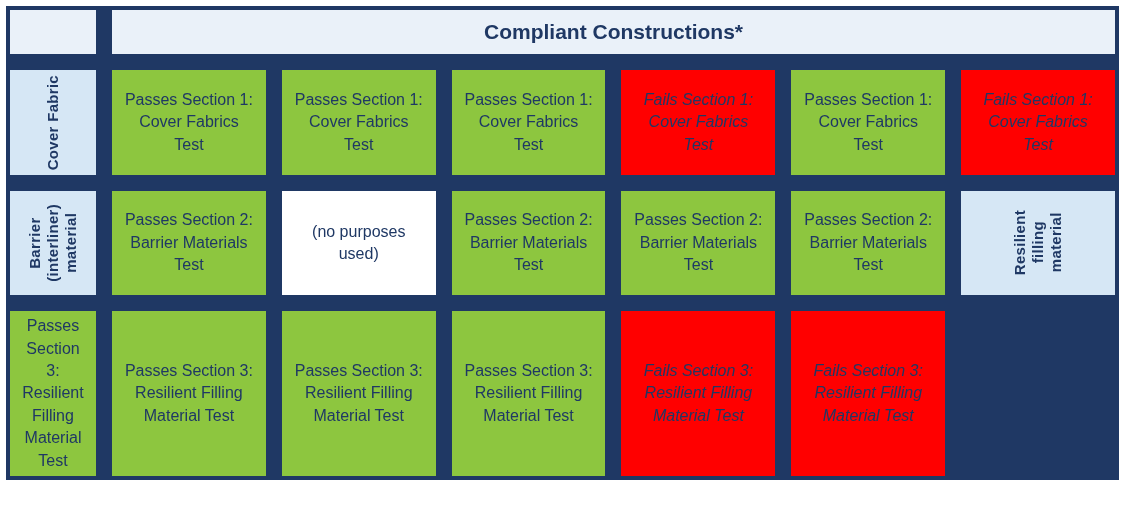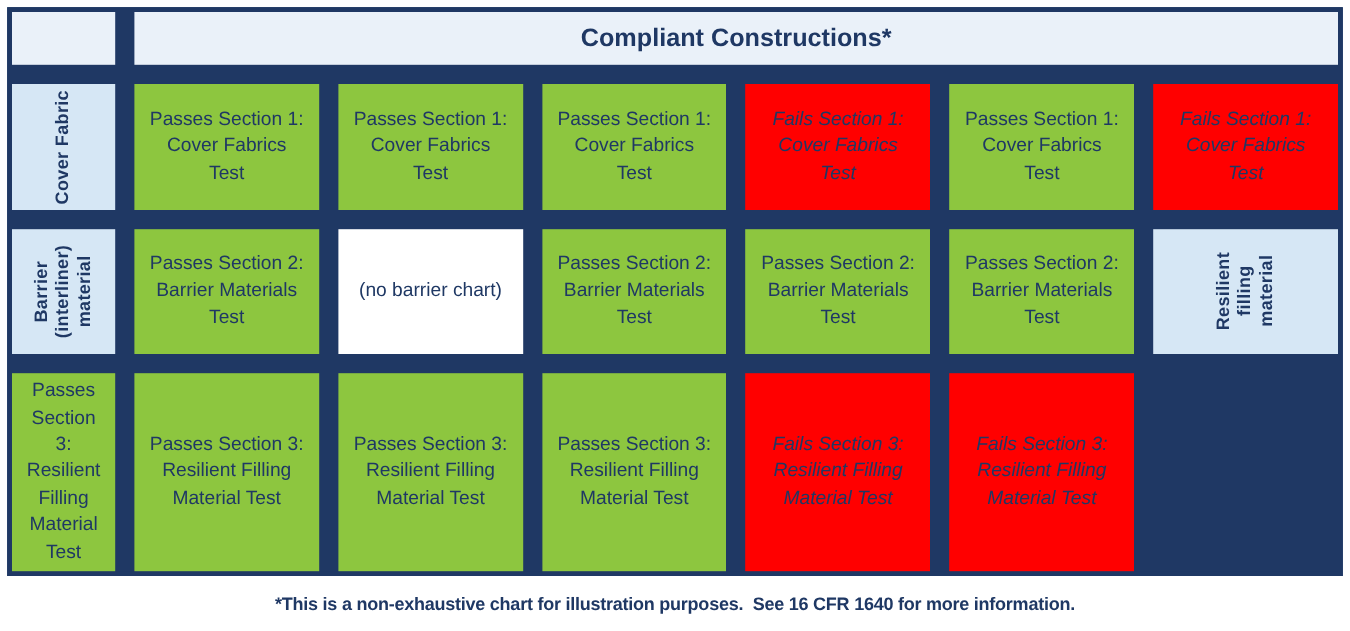--- a/index.html
+++ b/index.html
@@ -102,33 +102,32 @@
     <div class="cell" data-status="fail">Fails Section 1: Cover Fabrics Test</div>
     <div class="cell" data-status="pass">Passes Section 1: Cover Fabrics Test</div>
     <div class="cell" data-status="fail">Fails Section 1: Cover Fabrics Test</div>
 
     <div class="rowlabel">
       <span class="vtext">Barrier
 (interliner)
 material</span>
     </div>
     <div class="cell" data-status="pass">Passes Section 2: Barrier Materials Test</div>
-    <div class="cell" data-status="none">(no barrier chart)</div>
+    <div class="cell" data-status="none">(no purposes used)</div>
     <div class="cell" data-status="pass">Passes Section 2: Barrier Materials Test</div>
     <div class="cell" data-status="pass">Passes Section 2: Barrier Materials Test</div>
     <div class="cell" data-status="pass">Passes Section 2: Barrier Materials Test</div>
 
     <div class="rowlabel">
       <span class="vtext">Resilient
 filling
 material</span>
     </div>
     <div class="cell" data-status="pass">Passes Section 3: Resilient Filling Material Test</div>
     <div class="cell" data-status="pass">Passes Section 3: Resilient Filling Material Test</div>
     <div class="cell" data-status="pass">Passes Section 3: Resilient Filling Material Test</div>
     <div class="cell" data-status="pass">Passes Section 3: Resilient Filling Material Test</div>
     <div class="cell" data-status="fail">Fails Section 3: Resilient Filling Material Test</div>
     <div class="cell" data-status="fail">Fails Section 3: Resilient Filling Material Test</div>
 
   </div>
 
-  <div class="footnote">*This is a non-exhaustive chart for illustration purposes.  See 16 CFR 1640 for more information.</div>
 </div>
 
 </body></html>

